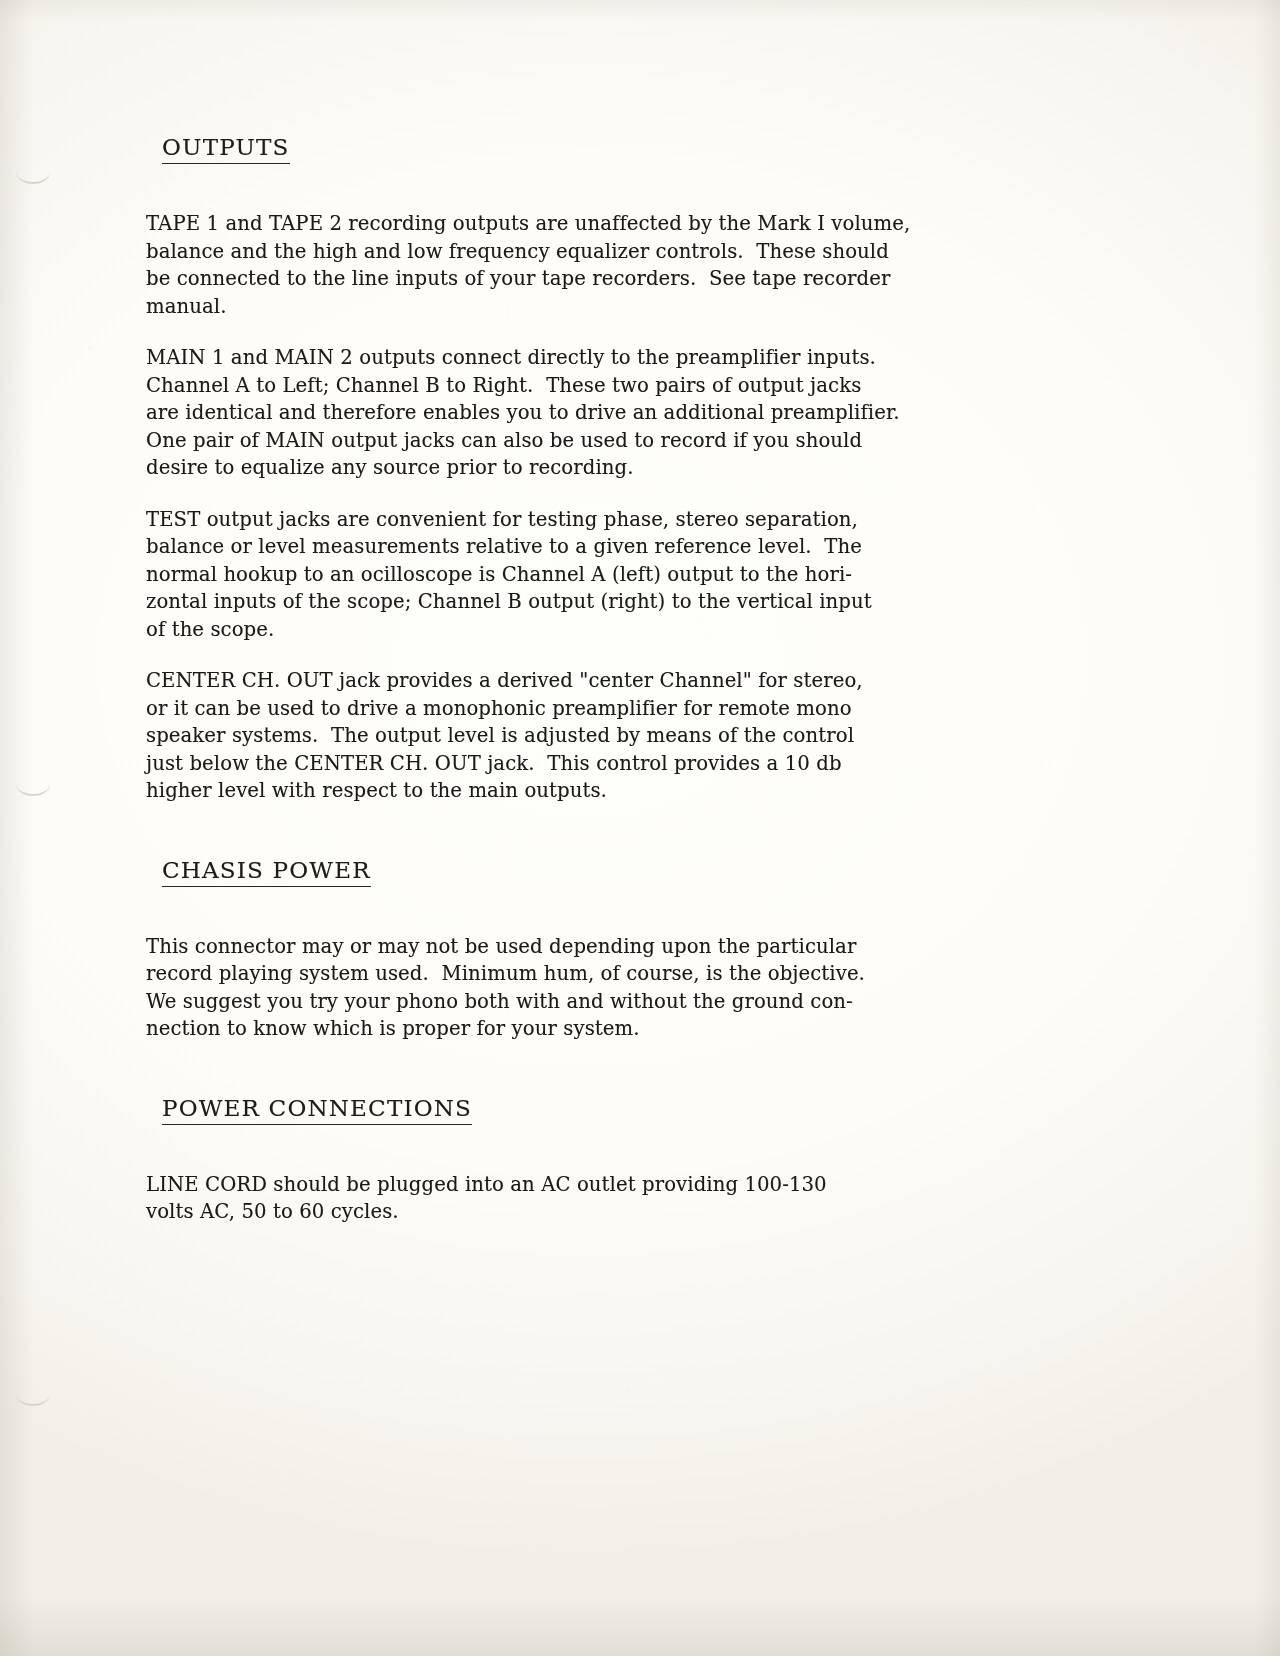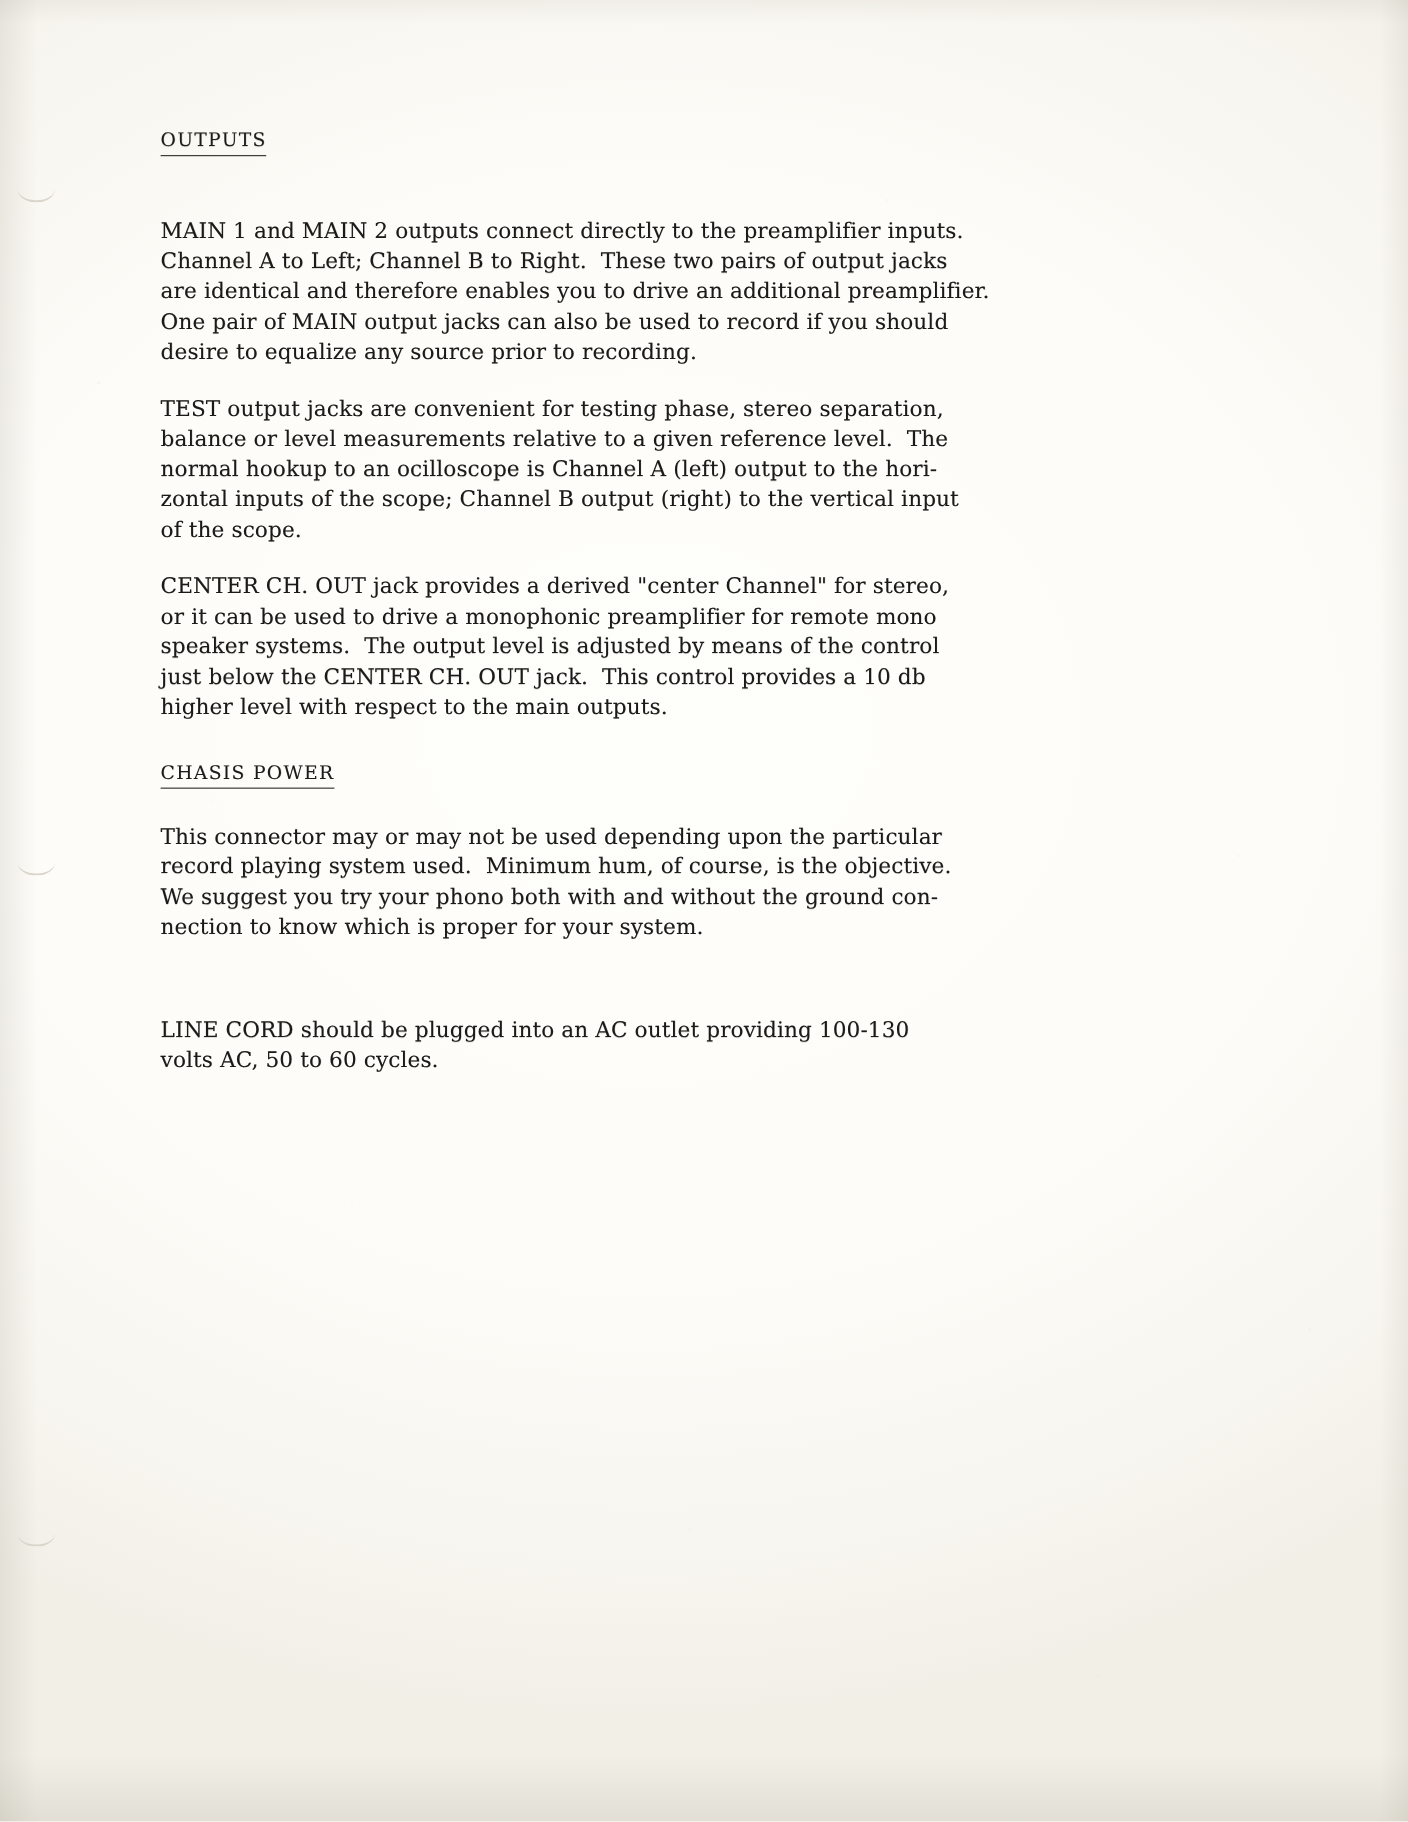--- a/index.html
+++ b/index.html
@@ -73,26 +73,26 @@
     position: absolute;
     left: 146px;
     top: 118px;
     width: 880px;
     z-index: 3;
   }
 
   .heading {
     display: inline-block;
     font-family: "DejaVu Serif", serif;
-    font-size: 17px;
+    font-size: 23px;
     letter-spacing: 1.2px;
     color: #1d1c1a;
     border-bottom: 1.6px solid #2a2824;
     padding-bottom: 3px;
-    margin: 0;
+    margin: 16px;
     font-weight: 400;
     white-space: pre;
   }
   .heading-wrap { margin: 0; }
 
   p.para {
     font-family: "DejaVu Serif", serif;
     font-size: 19.6px;
     line-height: 27.5px;
     color: #1b1a18;
@@ -119,20 +119,24 @@
   <div class="punch p2"></div>
   <div class="punch p3"></div>
 
   <div class="content">
 
     <div class="heading-wrap">
       <h2 class="heading inky">OUTPUTS</h2>
     </div>
     <div class="gap-after-heading"></div>
 
+    <p class="para inky">TAPE 1 and TAPE 2 recording outputs are unaffected by the Mark I volume,
+balance and the high and low frequency equalizer controls.  These should
+be connected to the line inputs of your tape recorders.  See tape recorder
+manual.</p>
     <div class="gap-para"></div>
 
     <p class="para inky">MAIN 1 and MAIN 2 outputs connect directly to the preamplifier inputs.
 Channel A to Left; Channel B to Right.  These two pairs of output jacks
 are identical and therefore enables you to drive an additional preamplifier.
 One pair of MAIN output jacks can also be used to record if you should
 desire to equalize any source prior to recording.</p>
     <div class="gap-para"></div>
 
     <p class="para inky">TEST output jacks are convenient for testing phase, stereo separation,
@@ -155,20 +159,23 @@
     </div>
     <div class="gap-after-heading"></div>
 
     <p class="para inky">This connector may or may not be used depending upon the particular
 record playing system used.  Minimum hum, of course, is the objective.
 We suggest you try your phono both with and without the ground con-
 nection to know which is proper for your system.</p>
 
     <div class="gap-section"></div>
 
+    <div class="heading-wrap">
+      <h2 class="heading inky">POWER CONNECTIONS</h2>
+    </div>
     <div class="gap-after-heading"></div>
 
     <p class="para inky">LINE CORD should be plugged into an AC outlet providing 100-130
 volts AC, 50 to 60 cycles.</p>
     <div class="gap-para"></div>
 
 
   </div>
 </div>
 

